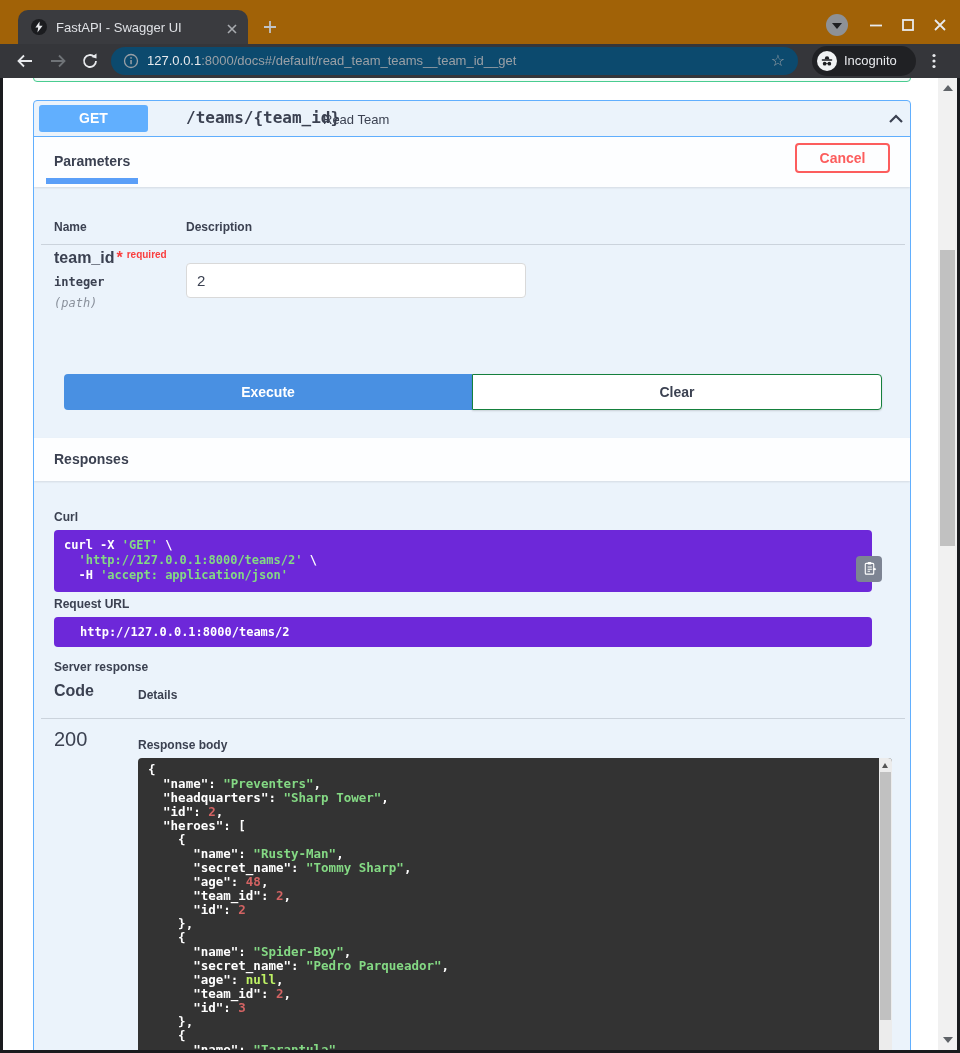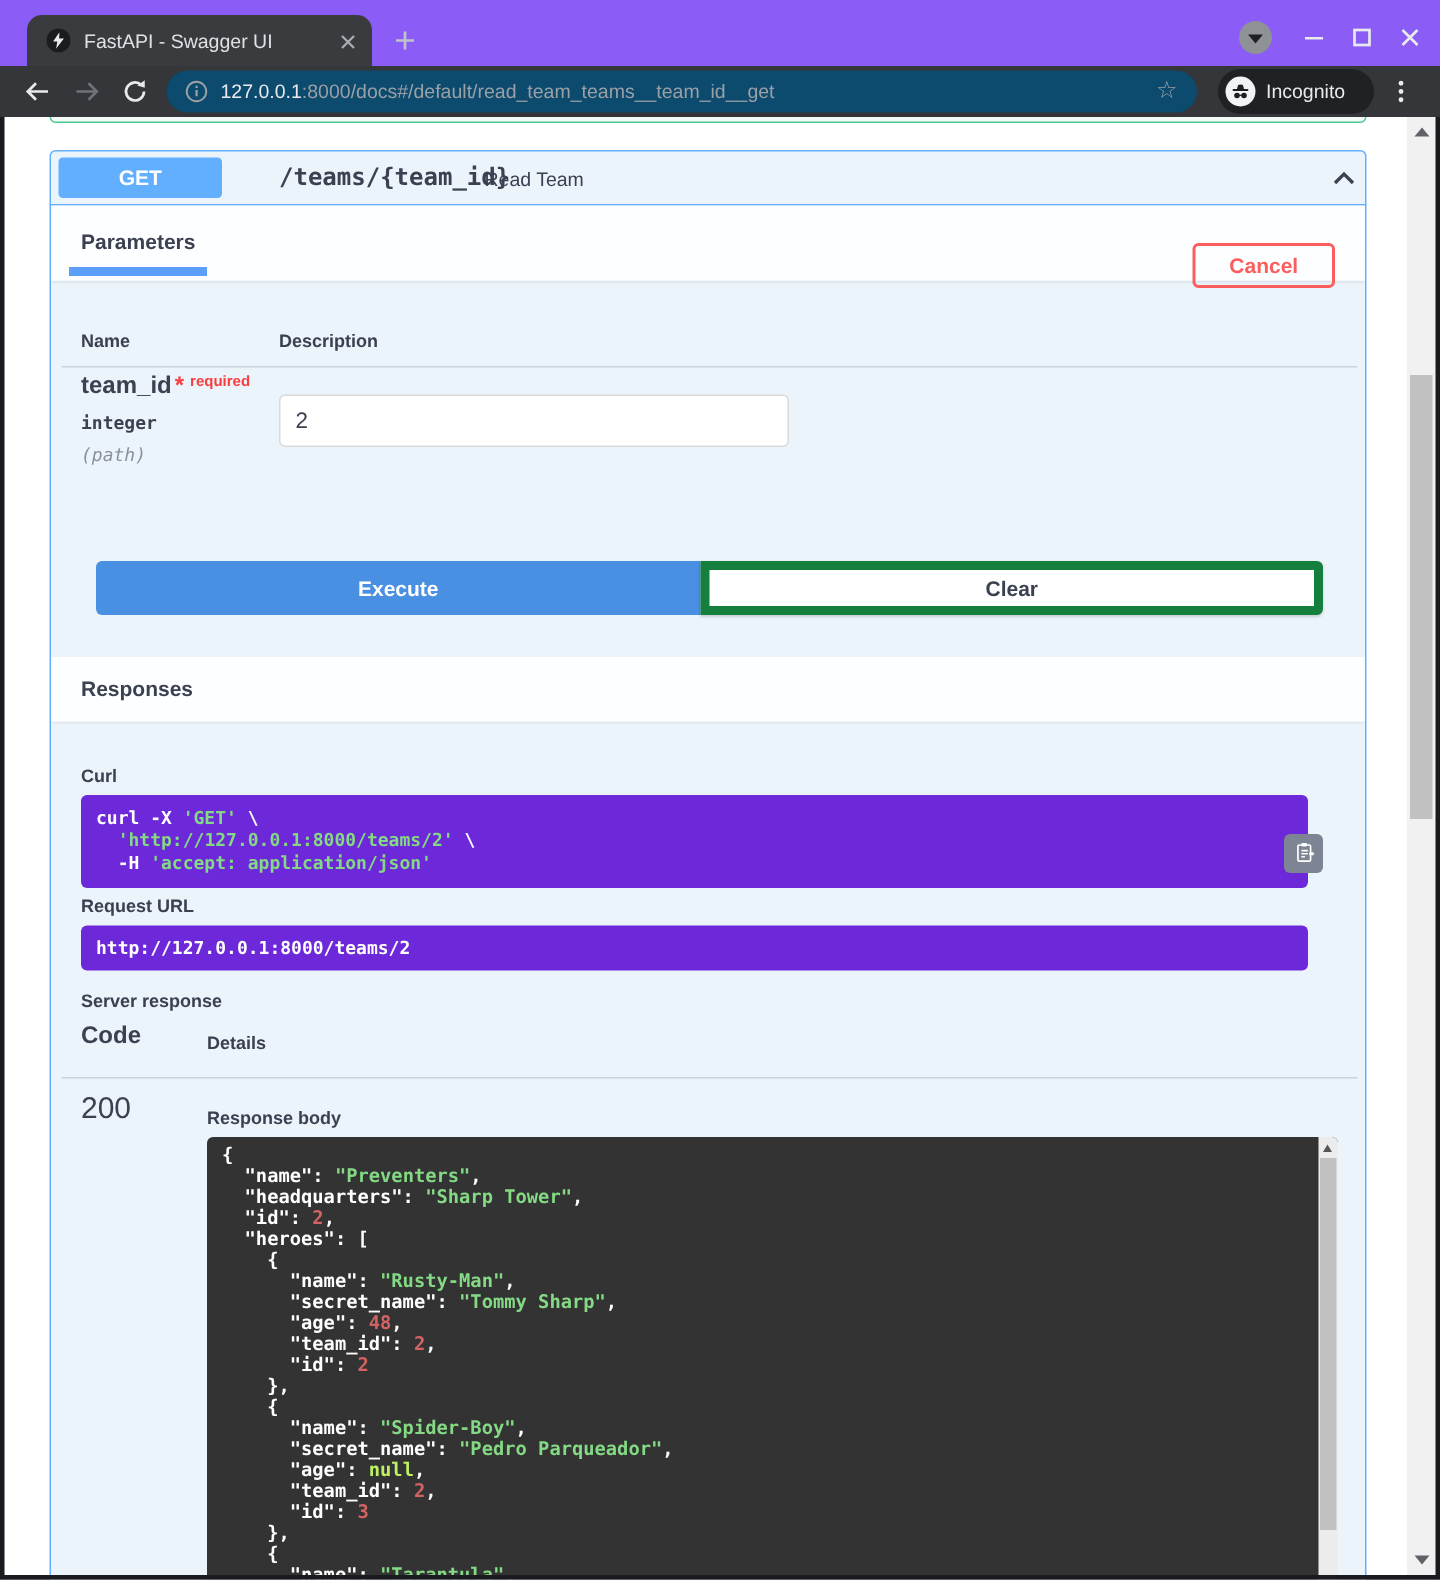--- a/index.html
+++ b/index.html
@@ -2,21 +2,21 @@
 <html><head>
 <meta charset="utf-8">
 <style>
   * { margin:0; padding:0; box-sizing:border-box; }
   html,body { width:960px; height:1053px; overflow:hidden; background:#1e1f22;
     font-family:"Liberation Sans", sans-serif; }
   .abs { position:absolute; }
   .window { position:relative; width:960px; height:1053px; background:#1e1f22; overflow:hidden; }
 
   
-  .titlebar { position:absolute; top:0; left:0; width:960px; height:60px; background:#8b5cf6; }
+  .titlebar { position:absolute; top:0; left:0; width:960px; height:60px; background:#a16207; }
   .tab { position:absolute; left:18px; top:10px; width:230px; height:34px; background:#3a3b3f;
     border-radius:10px 10px 0 0; }
   .favicon { position:absolute; left:13px; top:9px; width:16px; height:16px; }
   .tab-title { position:absolute; left:38px; top:10px; font-size:13px; color:#dfe1e5; white-space:nowrap; }
   .tab-close { position:absolute; right:10px; top:11px; width:12px; height:12px; cursor:pointer; }
   .newtab { position:absolute; left:260px; top:17px; width:20px; height:20px; }
   .circle-btn { position:absolute; left:826px; top:14px; width:22px; height:22px; border-radius:50%;
     background:#8e9196; }
   .circle-btn .tri { position:absolute; left:6px; top:9px; width:0; height:0;
     border-left:5px solid transparent; border-right:5px solid transparent; border-top:6px solid #1e1f22; }
@@ -63,21 +63,21 @@
     font-weight:bold; font-size:16px; color:#3b4151; }
   .op-desc { position:absolute; left:289px; top:11px; font-size:13px; color:#3b4151; }
   .chev { position:absolute; left:852px; top:8px; width:20px; height:20px; cursor:pointer; }
 
   .sect-header { position:absolute; left:0; width:100%; background:rgba(255,255,255,.88);
     box-shadow:0 1px 2px rgba(0,0,0,.10); }
   .sect1 { top:36px; height:50px; }
   .sect2 { top:337px; height:43px; }
   .tab-item-label { position:absolute; left:20px; top:16px; font-size:14px; font-weight:bold; color:#3b4151; }
   .tab-underline { position:absolute; left:12px; top:41px; width:92px; height:6px; background:#5b9ff8; }
-  .cancel-btn { position:absolute; right:20px; top:25px; width:95px; height:30px; background:transparent;
+  .cancel-btn { position:absolute; right:20px; top:6px; width:95px; height:30px; background:transparent;
     border:2px solid #fc5d5d; border-radius:4px; color:#fc5d5d; font-weight:bold; font-size:14px; cursor:pointer; }
   .responses-title { position:absolute; left:20px; top:13px; font-size:14px; font-weight:bold; color:#3b4151; }
 
   .col-head { position:absolute; font-size:12px; font-weight:bold; color:#3b4151; }
   .divider { position:absolute; left:7px; width:864px; height:1px; background:rgba(59,65,81,.18); }
 
   .param-name { position:absolute; left:20px; top:148px; font-size:16px; font-weight:bold; color:#3b4151; }
   .req-star { color:#f93e3e; margin-left:2px; }
   .req-label { color:#f93e3e; font-size:10px; font-weight:bold; position:relative; top:-5px; margin-left:4px; }
   .param-type { position:absolute; left:20px; top:174px; font-family:"DejaVu Sans Mono", monospace;
@@ -85,27 +85,27 @@
   .param-in { position:absolute; left:20px; top:195px; font-family:"DejaVu Sans Mono", monospace;
     font-size:12px; font-style:italic; color:#8a919c; }
   .param-input { position:absolute; left:152px; top:162px; width:340px; height:35px; background:#fff;
     border:1px solid #d9d9d9; border-radius:4px; padding-left:10px; font-size:15px; color:#3b4151;
     font-family:"Liberation Sans", sans-serif; }
 
   .exec-row { position:absolute; left:30px; top:273px; width:818px; height:36px; display:flex; }
   .btn-execute { flex:1; background:#4990e2; color:#fff; font-weight:bold; font-size:14px;
     border:none; border-radius:4px 0 0 4px; cursor:pointer; }
   .btn-clear { flex:1; background:#fff; color:#3b4151; font-weight:bold; font-size:14px;
-    border:6px solid #15803d; border-radius:0 4px 4px 0; box-shadow:0 1px 2px rgba(0,0,0,.15); cursor:pointer; }
+    border:1px solid #15803d; border-radius:0 4px 4px 0; box-shadow:0 1px 2px rgba(0,0,0,.15); cursor:pointer; }
 
   .label-sm { position:absolute; font-size:12px; font-weight:bold; color:#3b4151;text-align:center; }
   .codebar { position:absolute; left:20px; width:818px; background:#6d28d9; border-radius:4px;
     font-family:"DejaVu Sans Mono", monospace; font-size:12px; font-weight:bold; color:#fff; }
   .curl-box { top:429px; height:62px; padding:8px 40px 8px 10px; line-height:15px; }
-  .url-box { top:516px; height:30px; line-height:30px; padding-left:10px; }
+  .url-box { top:516px; height:30px; line-height:30px; padding-left:26px; }
   .copy-btn { position:absolute; right:8px; bottom:8px; width:26px; height:26px; background:#7d8493;
     border:none; border-radius:4px; cursor:pointer; }
 
   .code-head { position:absolute; left:20px; top:581px; font-size:16px; font-weight:bold; color:#3b4151; }
   .details-head { position:absolute; left:104px; top:587px; }
   .status-code { position:absolute; left:20px; top:627px; font-size:20px; color:#3b4151; }
 
   .respbody { position:absolute; left:104px; top:657px; width:754px; height:330px; background:#333333;
     border-radius:4px; overflow:hidden; }
   .respbody .code { padding:5px 24px 5px 10px; font-family:"DejaVu Sans Mono", monospace;

